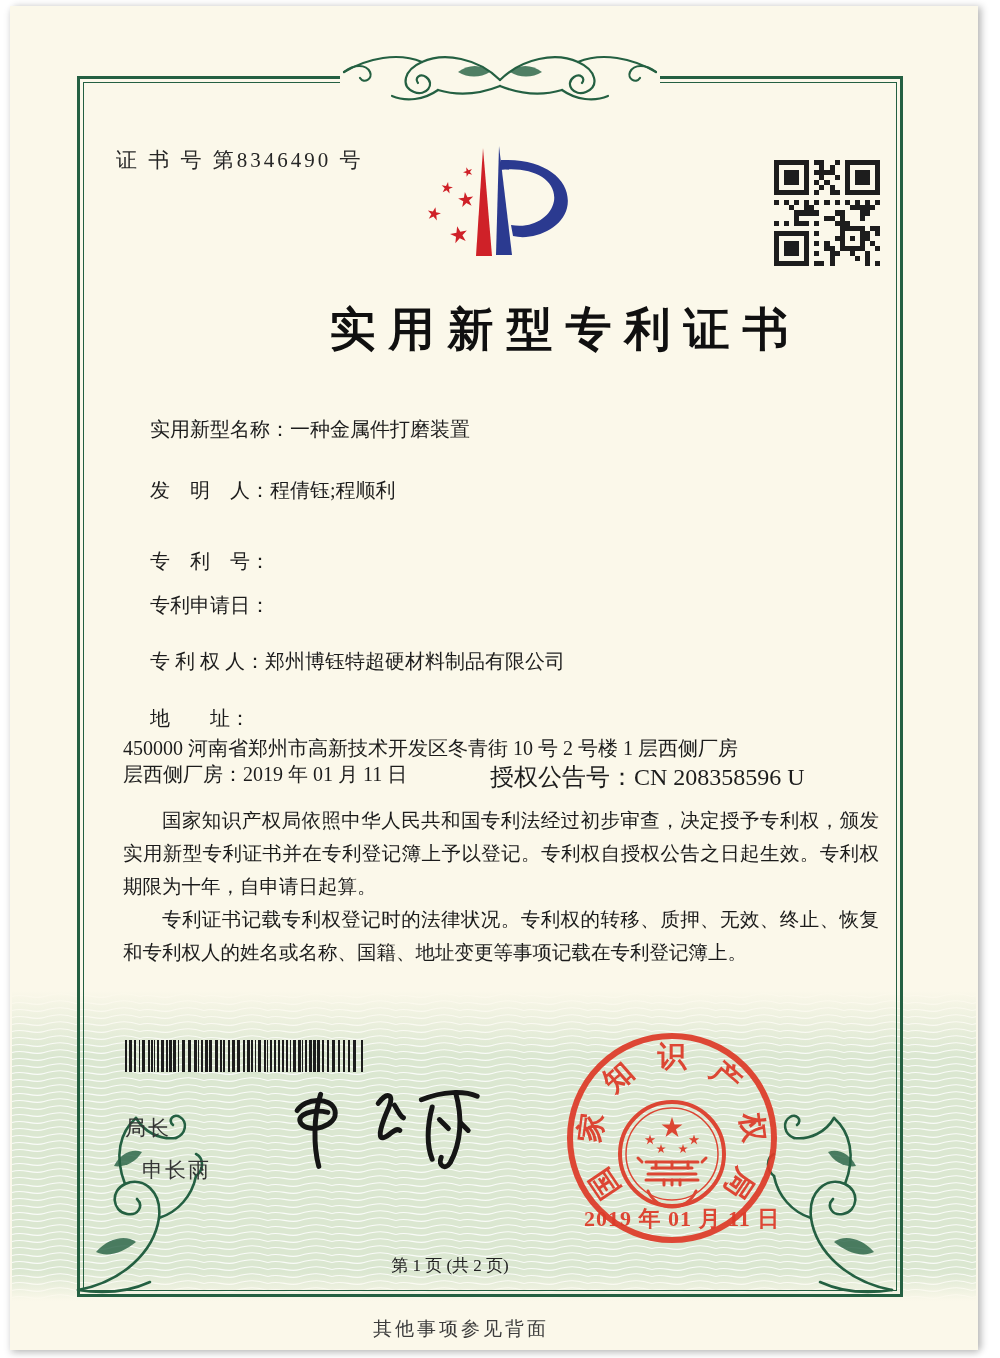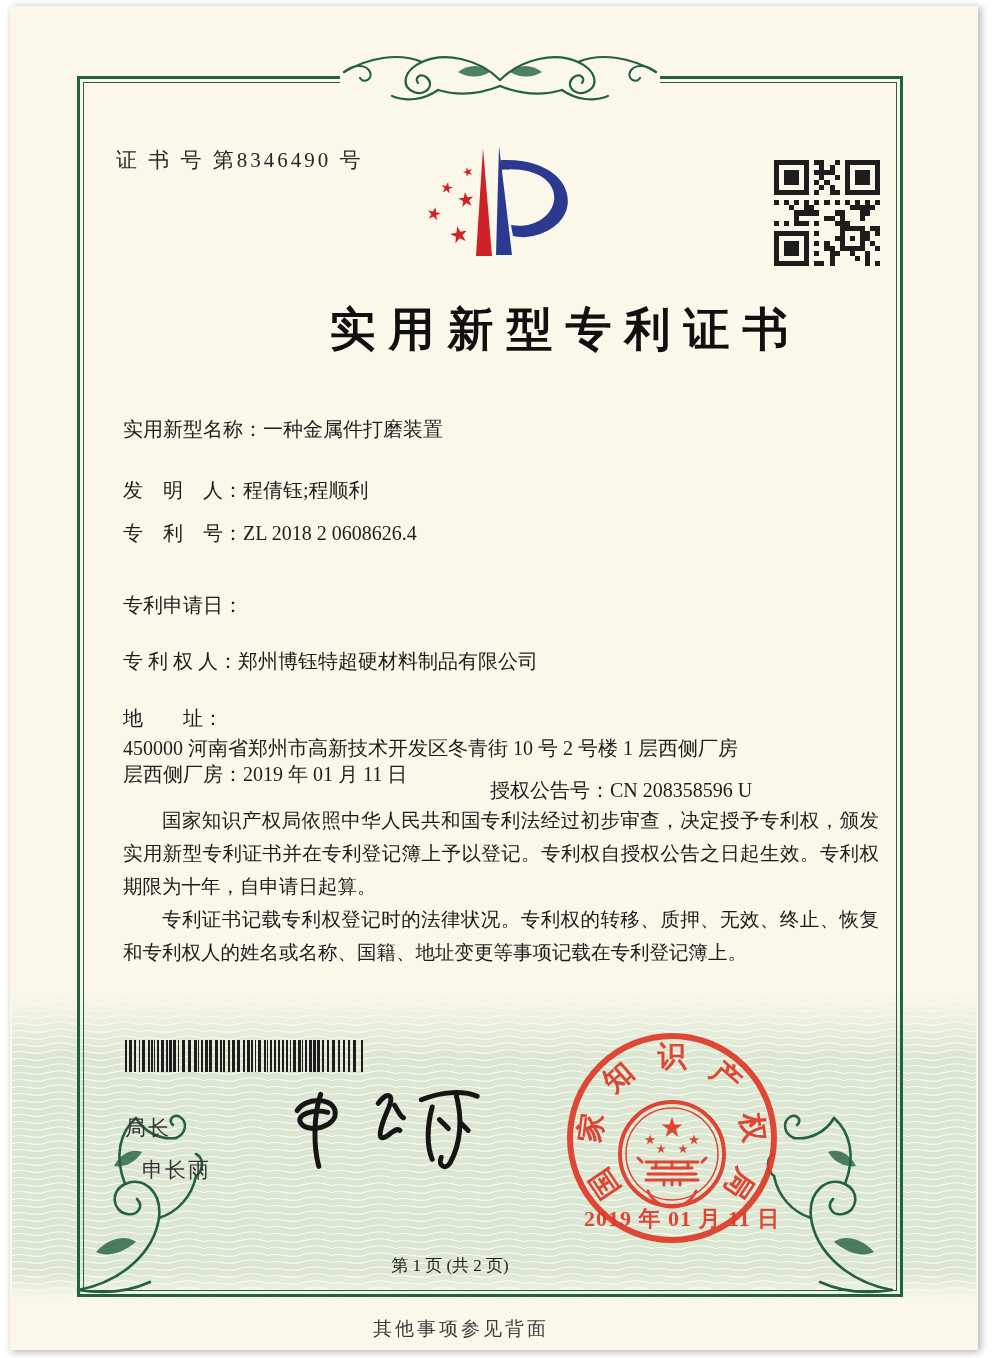--- a/index.html
+++ b/index.html
@@ -33,26 +33,26 @@
   .orn{overflow:visible;}
   .orn-top{left:340px;top:42px;width:320px;height:66px;background:var(--paper);}
   .orn-bl{left:62px;top:1112px;width:152px;height:184px;}
   .orn-br{left:756px;top:1112px;width:152px;height:184px;transform:scaleX(-1);}
   .cert-no{left:116px;top:146px;font-size:21px;letter-spacing:3px;color:#262626;}
   .logo{left:415px;top:146px;}
   .qr{left:774px;top:160px;}
   .title{left:89px;top:299px;width:953px;text-align:center;font-size:46px;
     font-weight:700;letter-spacing:13px;color:#101010;}
   .field{left:123px;width:700px;display:flex;font-size:20px;line-height:30px;color:#1c1c1c;}
-  .f-label{white-space:pre;}
+  .f-label{white-space:pre;margin-left:27px;}
   .f-value{flex:1;}
-  .f-r0{top:414px;} .f-r1{top:475px;} .f-r2{top:518px;justify-content:space-between;}
+  .f-r0{top:414px;} .f-r1{top:475px;} .f-r2{top:546px;justify-content:space-between;}
   .f-r3{top:590px;} .f-r4{top:646px;} .f-r5{top:703px;width:676px;flex-direction:column;}
   .grant-left{left:123px;top:761px;font-size:20px;color:#1c1c1c;}
-  .grant-right{left:490px;top:761px;font-size:20px;color:#1c1c1c;margin-top:16px;}
+  .grant-right{left:490px;top:761px;font-size:24px;color:#1c1c1c;}
   .body-text{left:123px;top:804px;width:756px;font-size:19.5px;line-height:33px;
     text-align:justify;color:#1b1b1b;}
   .body-text p{margin:0;text-indent:2em;font-family:Liberation Serif, serif;}
   .barcode{left:125px;top:1040px;}
   .director-title{left:125px;top:1114px;font-size:21px;color:#343434;
     font-family:"Liberation Sans","DejaVu Sans",sans-serif;letter-spacing:2px;}
   .director-name{left:142px;top:1156px;font-size:21px;color:#343434;
     font-family:"Liberation Sans","DejaVu Sans",sans-serif;letter-spacing:2px;}
   .signature{left:272px;top:1080px;}
   .seal{left:560px;top:1026px;}
@@ -271,21 +271,20 @@
 <div class="abs field f-r0">
   <span class="f-label">实用新型名称：</span>
   <span class="f-value">一种金属件打磨装置</span>
 </div>
 <div class="abs field f-r1">
   <span class="f-label">发　明　人：</span>
   <span class="f-value">程倩钰;程顺利</span>
 </div>
 <div class="abs field f-r2">
   <span class="f-label">专　利　号：</span>
-  <span class="f-value">ZL 2018 2 0608626.4</span>
 </div>
 <div class="abs field f-r3">
   <span class="f-label">专利申请日：</span>
 </div>
 <div class="abs field f-r4">
   <span class="f-label">专 利 权 人：</span>
   <span class="f-value">郑州博钰特超硬材料制品有限公司</span>
 </div>
 <div class="abs field f-r5">
   <span class="f-label">地　　址：</span>

